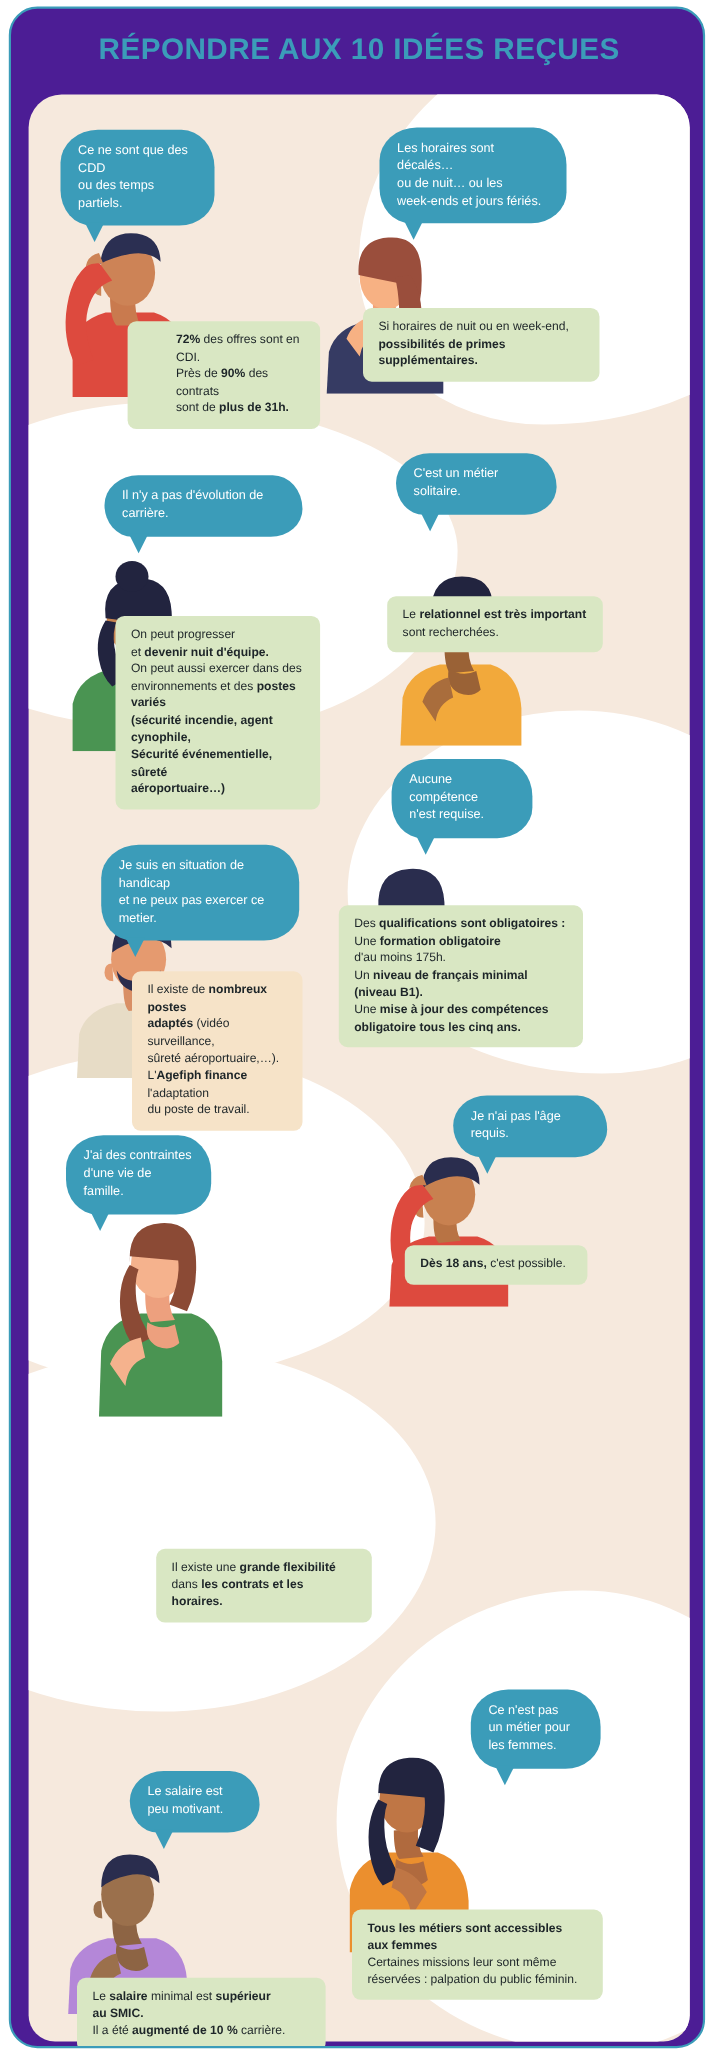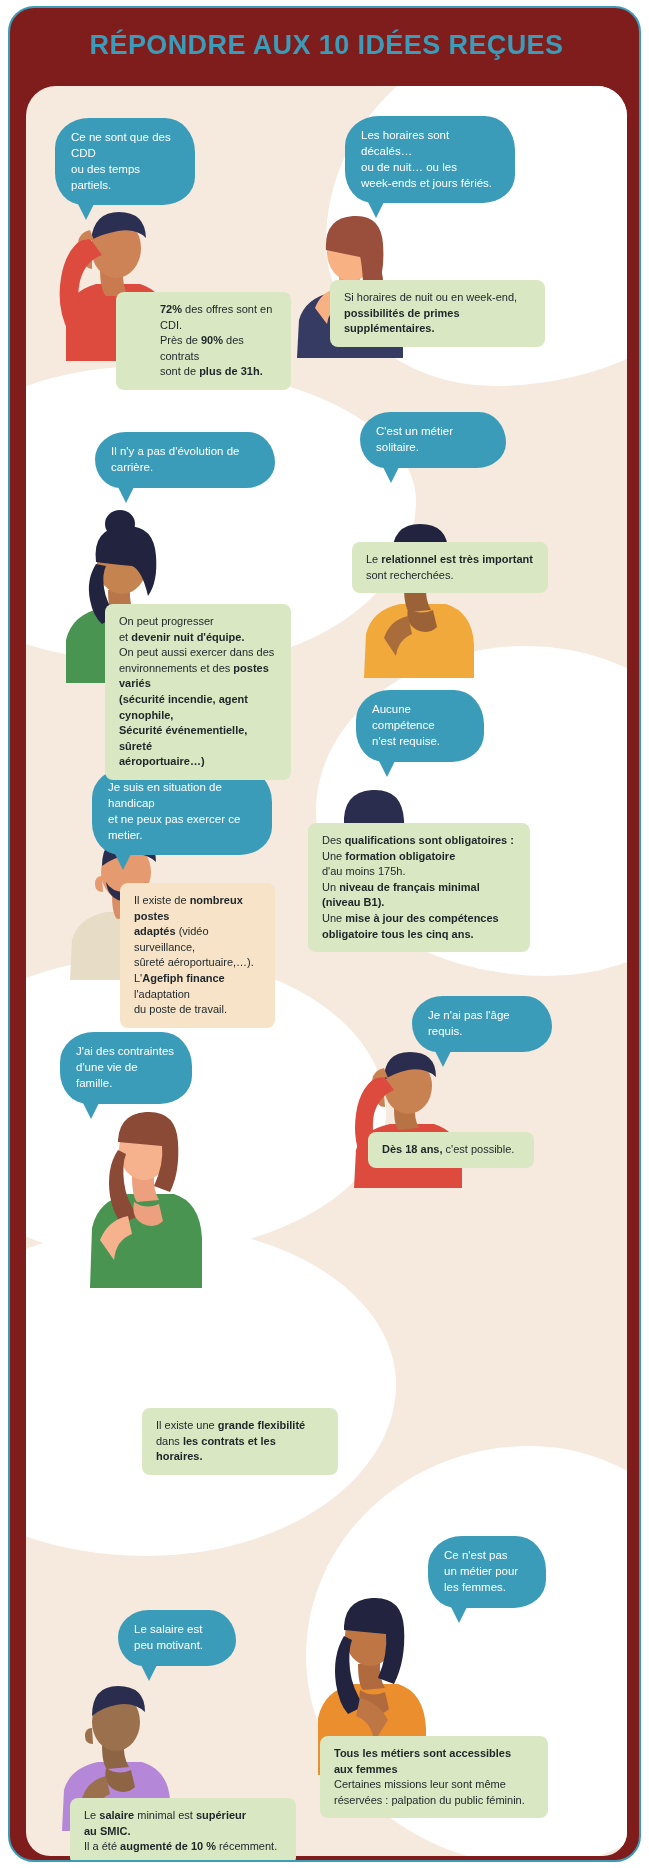--- a/index.html
+++ b/index.html
@@ -16,21 +16,21 @@
   }
 
   
   #frame{
     position:absolute;
     left:8px; top:6px;
     width:633px; height:1856px;
     border:2px solid #3b9cb9;
     border-radius:26px;
     box-sizing:border-box;
-    background:#7f1d1d;
+    background:#4c1d95;
     overflow:hidden;
   }
 
   
   #title{
     position:absolute;
     left:0; top:22px;
     width:633px;
     text-align:center;
     color:#3b9cb9;
@@ -180,21 +180,21 @@
         <ellipse cx="70" cy="26" rx="15" ry="14" fill="#22243f"></ellipse>
         <path d="M46 66 q-10 16 -6 36 q3 16 12 24 l14 -8 q-10 -14 -12 -28 q-2 -14 2 -22 z" fill="#22243f"></path>
         <path d="M62 106 q-2 16 10 22 q12 5 20 -2 l-4 -18 q-14 6 -26 -2 z" fill="#b9764b"></path>
       </svg>
 
       <div class="bubble" style="left:85px; top:424px; width:180px;">
         <span style="white-space:pre-line;">Il n'y a pas d'évolution de carrière.</span>
         <span class="tail tail-l"></span>
       </div>
 
-      <div class="answer" style="left:95px; top:552px; width:186px;margin-top:44px;">
+      <div class="answer" style="left:95px; top:552px; width:186px;">
         <div>
             <div><span>On peut progresser</span></div>
             <div><span>et </span><span style="font-weight: bold;">devenir nuit d'équipe.</span></div>
             <div><span>On peut aussi exercer dans des</span></div>
             <div><span>environnements et des </span><span style="font-weight: bold;">postes variés</span></div>
             <div><span style="font-weight: bold;">(sécurité incendie, agent cynophile,</span></div>
             <div><span style="font-weight: bold;">Sécurité événementielle, sûreté</span></div>
             <div><span style="font-weight: bold;">aéroportuaire…)</span></div>
           </div>
       </div>
@@ -342,21 +342,21 @@
       <div class="bubble" style="left:108px; top:1602px; width:118px;">
         <span style="white-space:pre-line;">Le salaire est
 peu motivant.</span>
         <span class="tail tail-l"></span>
       </div>
 
       <div class="answer" style="left:60px; top:1790px; width:226px;">
         <div>
             <div><span>Le </span><span style="font-weight: bold;">salaire</span><span> minimal est </span><span style="font-weight: bold;">supérieur</span></div>
             <div><span style="font-weight: bold;">au SMIC.</span></div>
-            <div><span>Il a été </span><span style="font-weight: bold;">augmenté de 10 %</span><span> récemment.</span></div>
+            <div><span>Il a été </span><span style="font-weight: bold;">augmenté de 10 %</span><span> carrière.</span></div>
           </div>
       </div>
     </div>
 
     <div class="sec">
       <svg class="person" style="left:282px; top:1562px;" width="145" height="205" viewBox="0 0 145 205">
         <path d="M26 205 L26 148 Q32 120 62 114 L106 114 Q132 122 134 158 L134 205 Z" fill="#eb8f2e"></path>
         <path d="M66 94 q0 20 5 26 l22 -2 q-6 -10 -5 -26 z" fill="#b06a3e"></path>
         <ellipse cx="78" cy="66" rx="25" ry="30" fill="#bf7645"></ellipse>
         <path d="M52 64 q-2 -34 28 -36 q30 -2 32 30 q2 32 -10 56 l-16 -6 q10 -24 8 -44 q-22 -2 -42 -4 z" fill="#22243f"></path>

